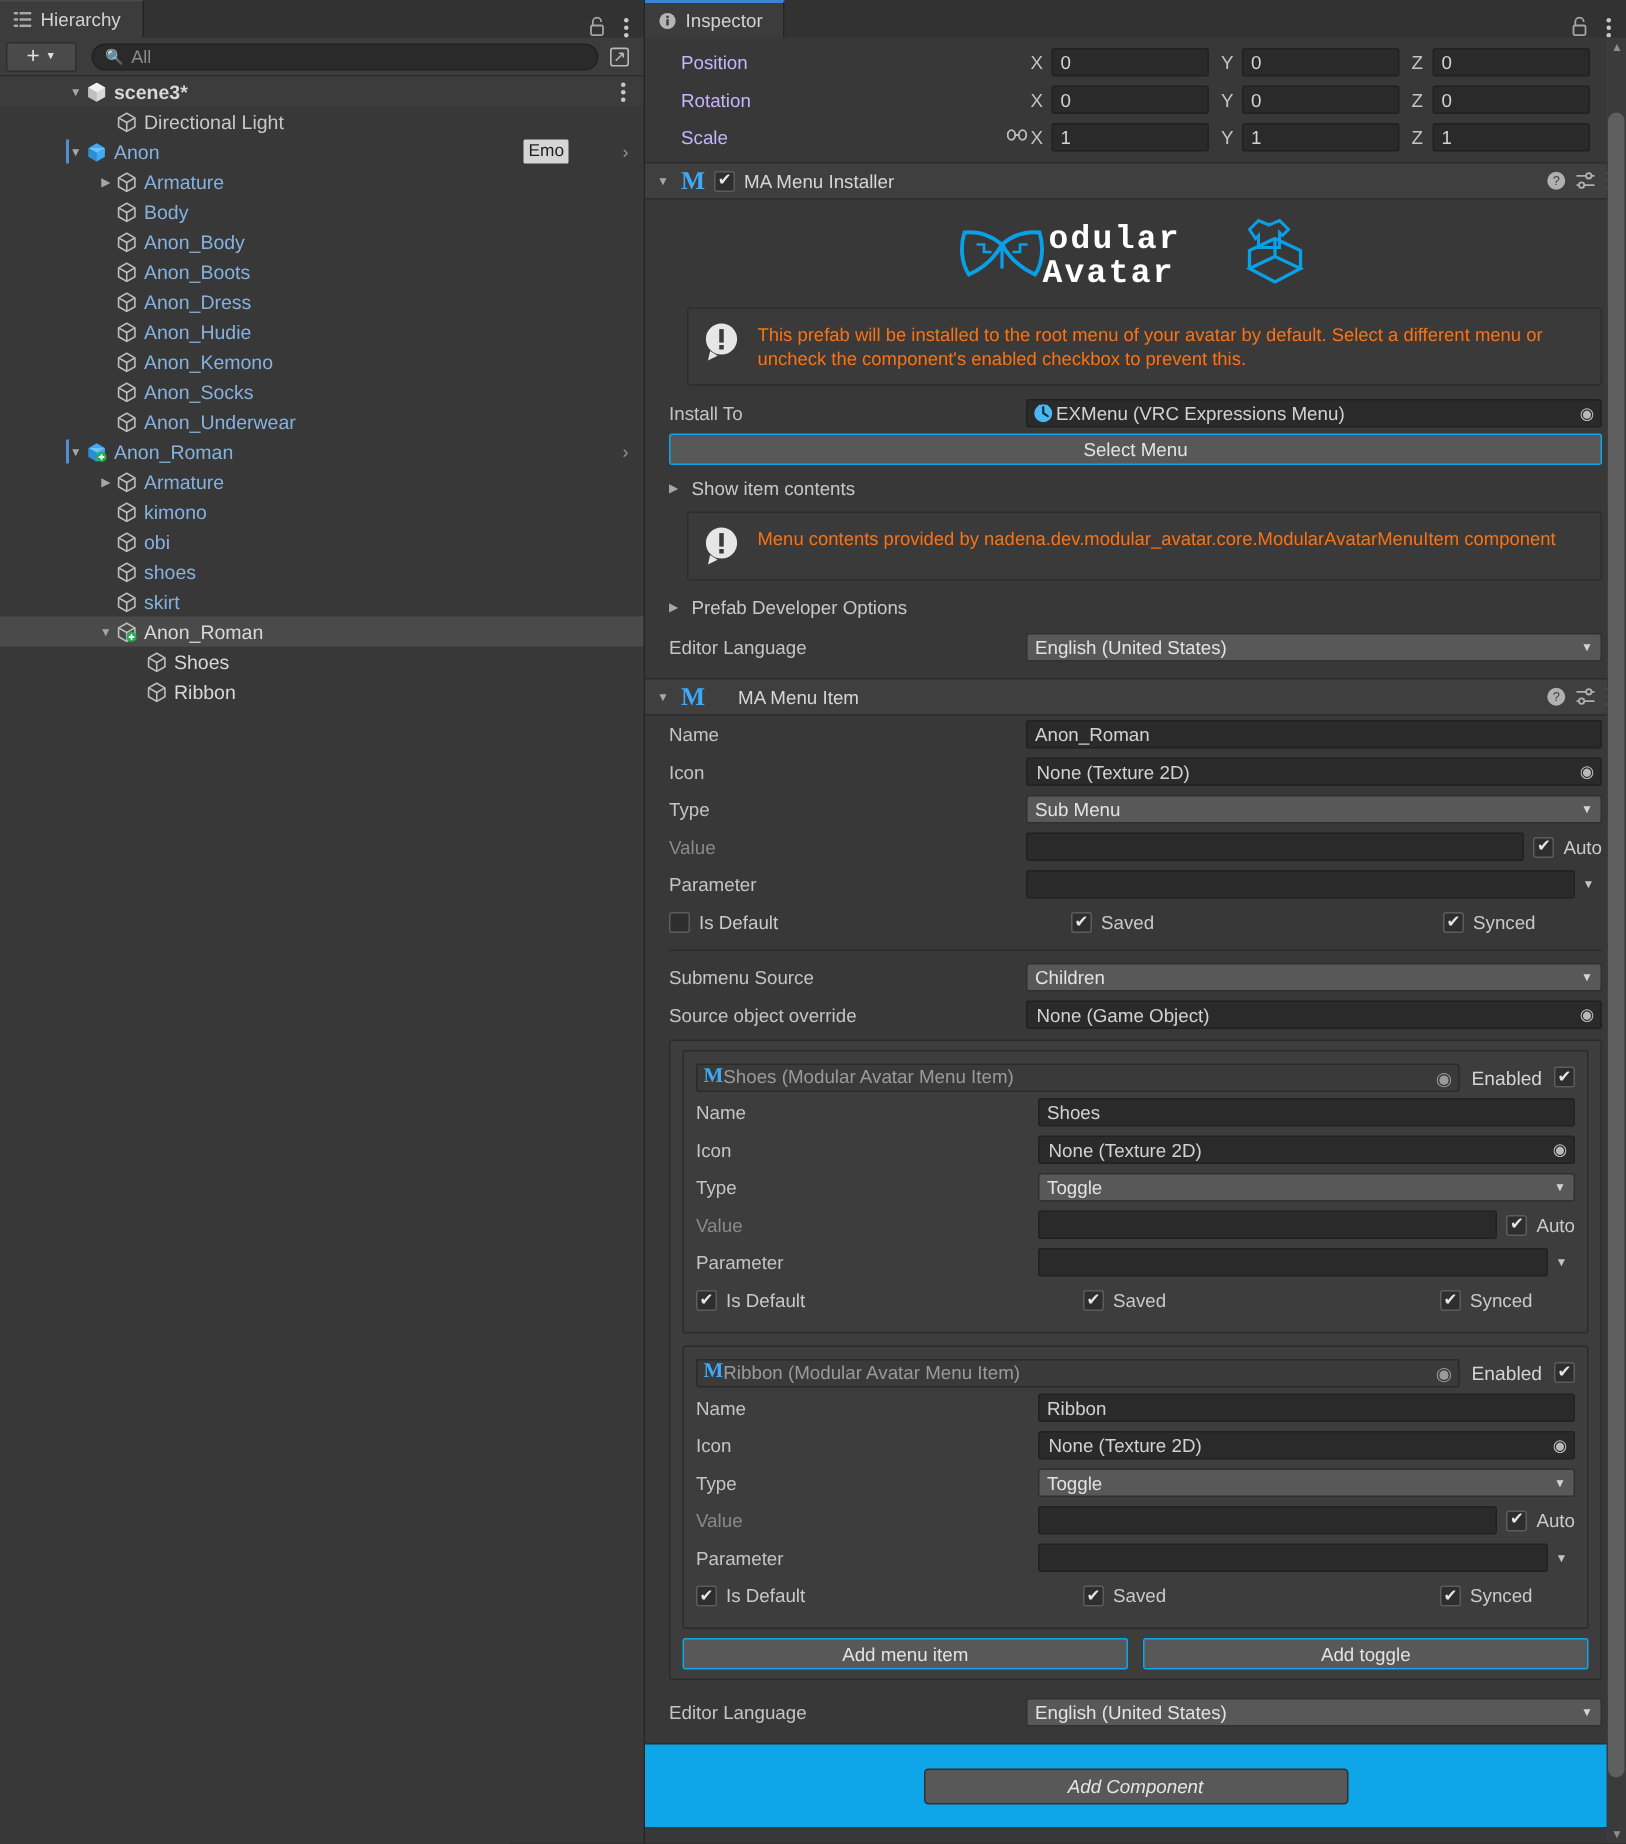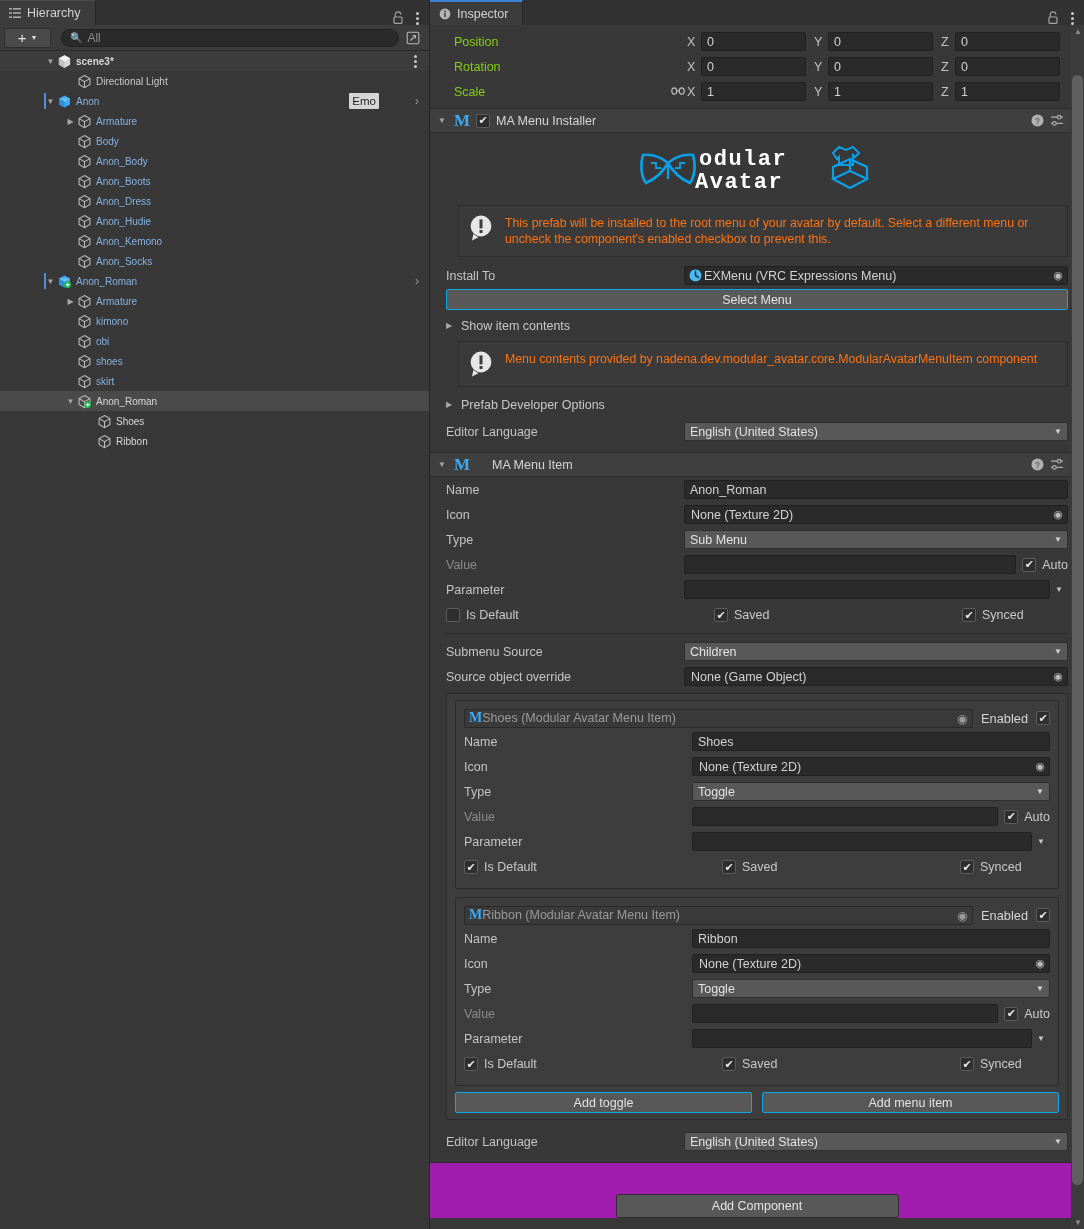--- a/index.html
+++ b/index.html
@@ -70,21 +70,21 @@
     padding-left:0; color:#c8c8c8; white-space:nowrap;
   }
   .row.scene{ background:#3c3c3c; color:#e4e4e4; font-weight:bold; }
   .row.sel{ background:#4a4a4a; }
   .row .mark{
     position:absolute; left:44px; top:2px; width:2px; height:16px; background:#4d8ed4;
   }
   .tw{ width:13px; text-align:center; font-size:8px; color:#a6a6a6; flex:none; }
   .tw.empty{ color:transparent; }
   .cube{ width:15px; height:15px; flex:none; margin-right:4px; position:relative; display:inline-block;}
-  .lbl{ font-size:10px; }
+  .lbl{ font-size:13px; }
   .lbl.prefab{ color:#86b2e0; }
   .lbl.plain{ color:#c8c8c8; }
   .lbl.white{ color:#d8d8d8; }
   .badge{
     position:absolute; right:50px; top:2px;
     background:#d6d6d6; color:#1e1e1e; font-size:11.5px;
     padding:0 3px; line-height:16px; height:16px; border-radius:1px;
   }
   .chev{ position:absolute; right:10px; top:3px; color:#9a9a9a; font-size:12px; }
   .row .kebab-r{ position:absolute; right:12px; top:4px; }
@@ -99,21 +99,21 @@
     position:absolute; right:0; top:0; width:13px; bottom:0; background:#3b3b3b;
   }
   .scrollthumb{
     position:absolute; right:1px; top:50px; width:11px; height:1110px;
     background:#5f5f5f; border-radius:6px;
   }
   .arrw{ position:absolute; right:2px; color:#8e8e8e; font-size:8px; }
 
   .transform{ padding:4px 16px 4px 24px; }
   .trow{ height:25px; display:flex; align-items:center; }
-  .tlabel{ width:215px; color:#84cc16; font-size:12.5px; }
+  .tlabel{ width:215px; color:#c4b5fd; font-size:12.5px; }
   .linkico{ width:18px; color:#bdbdbd; font-size:11px; text-align:center;}
   .axis{ width:14px; color:#c4c4c4; text-align:left; font-size:12.5px; }
   .numf{
     height:19px; background:#2a2a2a; border:1px solid #212121; border-radius:2px;
     color:#d2d2d2; font-size:12.5px; padding:0 5px; display:flex; align-items:center;
     flex:1; margin-right:8px;
   }
 
   .comp-header{
     height:25px; background:#3f3f3f; border-top:1px solid #2c2c2c; border-bottom:1px solid #2c2c2c;
@@ -191,22 +191,23 @@
   }
   .subhdr .objsel .mm{ color:#3fa9f5; font-weight:bold; font-family:"Liberation Serif", serif; font-size:14px; }
   .subhdr .en-lbl{ color:#d4d4d4; font-size:12.8px; }
   .innerlabel{ width:228px; color:#c4c4c4; font-size:12.5px; flex:none; }
   .innerlabel.dim{ color:#8a8a8a; }
 
   .footerbtns{ display:flex; gap:10px; margin-top:6px; }
   .footerbtns .btn{ flex:1; }
 
   .addcomp-area{
-    height:56px; border-top:1px solid #2c2c2c; display:flex; align-items:flex-end; justify-content:center;
-    background:#a21caf;
+    height:56px; border-top:1px solid #2c2c2c; display:flex; align-items:center; justify-content:center;
+    background:#0ea5e9;
+    font-style:italic;
   }
   .addcomp{
     width:283px; height:24px; background:#585858; border:1px solid #303030; border-radius:3px;
     display:flex; align-items:center; justify-content:center; color:#e4e4e4; font-size:12.5px;
   }
 </style>
 </head>
 <body>
 
 <div class="app">
@@ -363,20 +364,29 @@
           <span class="lbl prefab">Anon_Kemono</span>
         </div>
         <div class="row">
           <span style="width:64px;flex:none"></span>
           <span class="tw empty">▪</span>
           <span class="cube"><svg width="15" height="15" viewBox="0 0 16 16">
               <path d="M8 1.6 L13.8 4.9 V11.2 L8 14.5 L2.2 11.2 V4.9 Z" fill="none" stroke="#bdbdbd" stroke-width="1.15"></path>
               <path d="M2.2 4.9 L8 8.2 L13.8 4.9 M8 8.2 V14.5" fill="none" stroke="#bdbdbd" stroke-width="1.15"></path>
             </svg></span>
           <span class="lbl prefab">Anon_Socks</span>
+        </div>
+        <div class="row">
+          <span style="width:64px;flex:none"></span>
+          <span class="tw empty">▪</span>
+          <span class="cube"><svg width="15" height="15" viewBox="0 0 16 16">
+              <path d="M8 1.6 L13.8 4.9 V11.2 L8 14.5 L2.2 11.2 V4.9 Z" fill="none" stroke="#bdbdbd" stroke-width="1.15"></path>
+              <path d="M2.2 4.9 L8 8.2 L13.8 4.9 M8 8.2 V14.5" fill="none" stroke="#bdbdbd" stroke-width="1.15"></path>
+            </svg></span>
+          <span class="lbl prefab">Anon_Underwear</span>
         </div>
         <div class="row">
           <span class="mark"></span>
           <span style="width:44px;flex:none"></span>
           <span class="tw">▼</span>
           <span class="cube"><svg width="15" height="15" viewBox="0 0 16 16">
               <path d="M8 1.6 L13.8 4.9 V11.2 L8 14.5 L2.2 11.2 V4.9 Z" fill="#3fa9f5"></path>
               <path d="M2.2 4.9 L8 8.2 L13.8 4.9" fill="#6dc4fb"></path>
               <path d="M8 8.2 V14.5 L2.2 11.2 V4.9 Z" fill="#2a8ed0"></path>
               <circle cx="11.4" cy="11.4" r="3.6" fill="#19b34a"></circle>
@@ -843,22 +853,22 @@
                     <span class="cbx on"></span>
                     <span>Saved</span>
                   </span>
                   <span class="chk">
                     <span class="cbx on"></span>
                     <span>Synced</span>
                   </span>
                 </div>
               </div>
               <div class="footerbtns">
+                <div class="btn">Add menu item</div>
                 <div class="btn">Add toggle</div>
-                <div class="btn">Add menu item</div>
               </div>
             </div>
           </div>
 
         <div class="frow" style="margin-top:9px;">
           <span class="flabel">Editor Language</span>
           <span class="dropdown">
             <span>English (United States)</span>
             <span class="dd">▼</span>
           </span>

